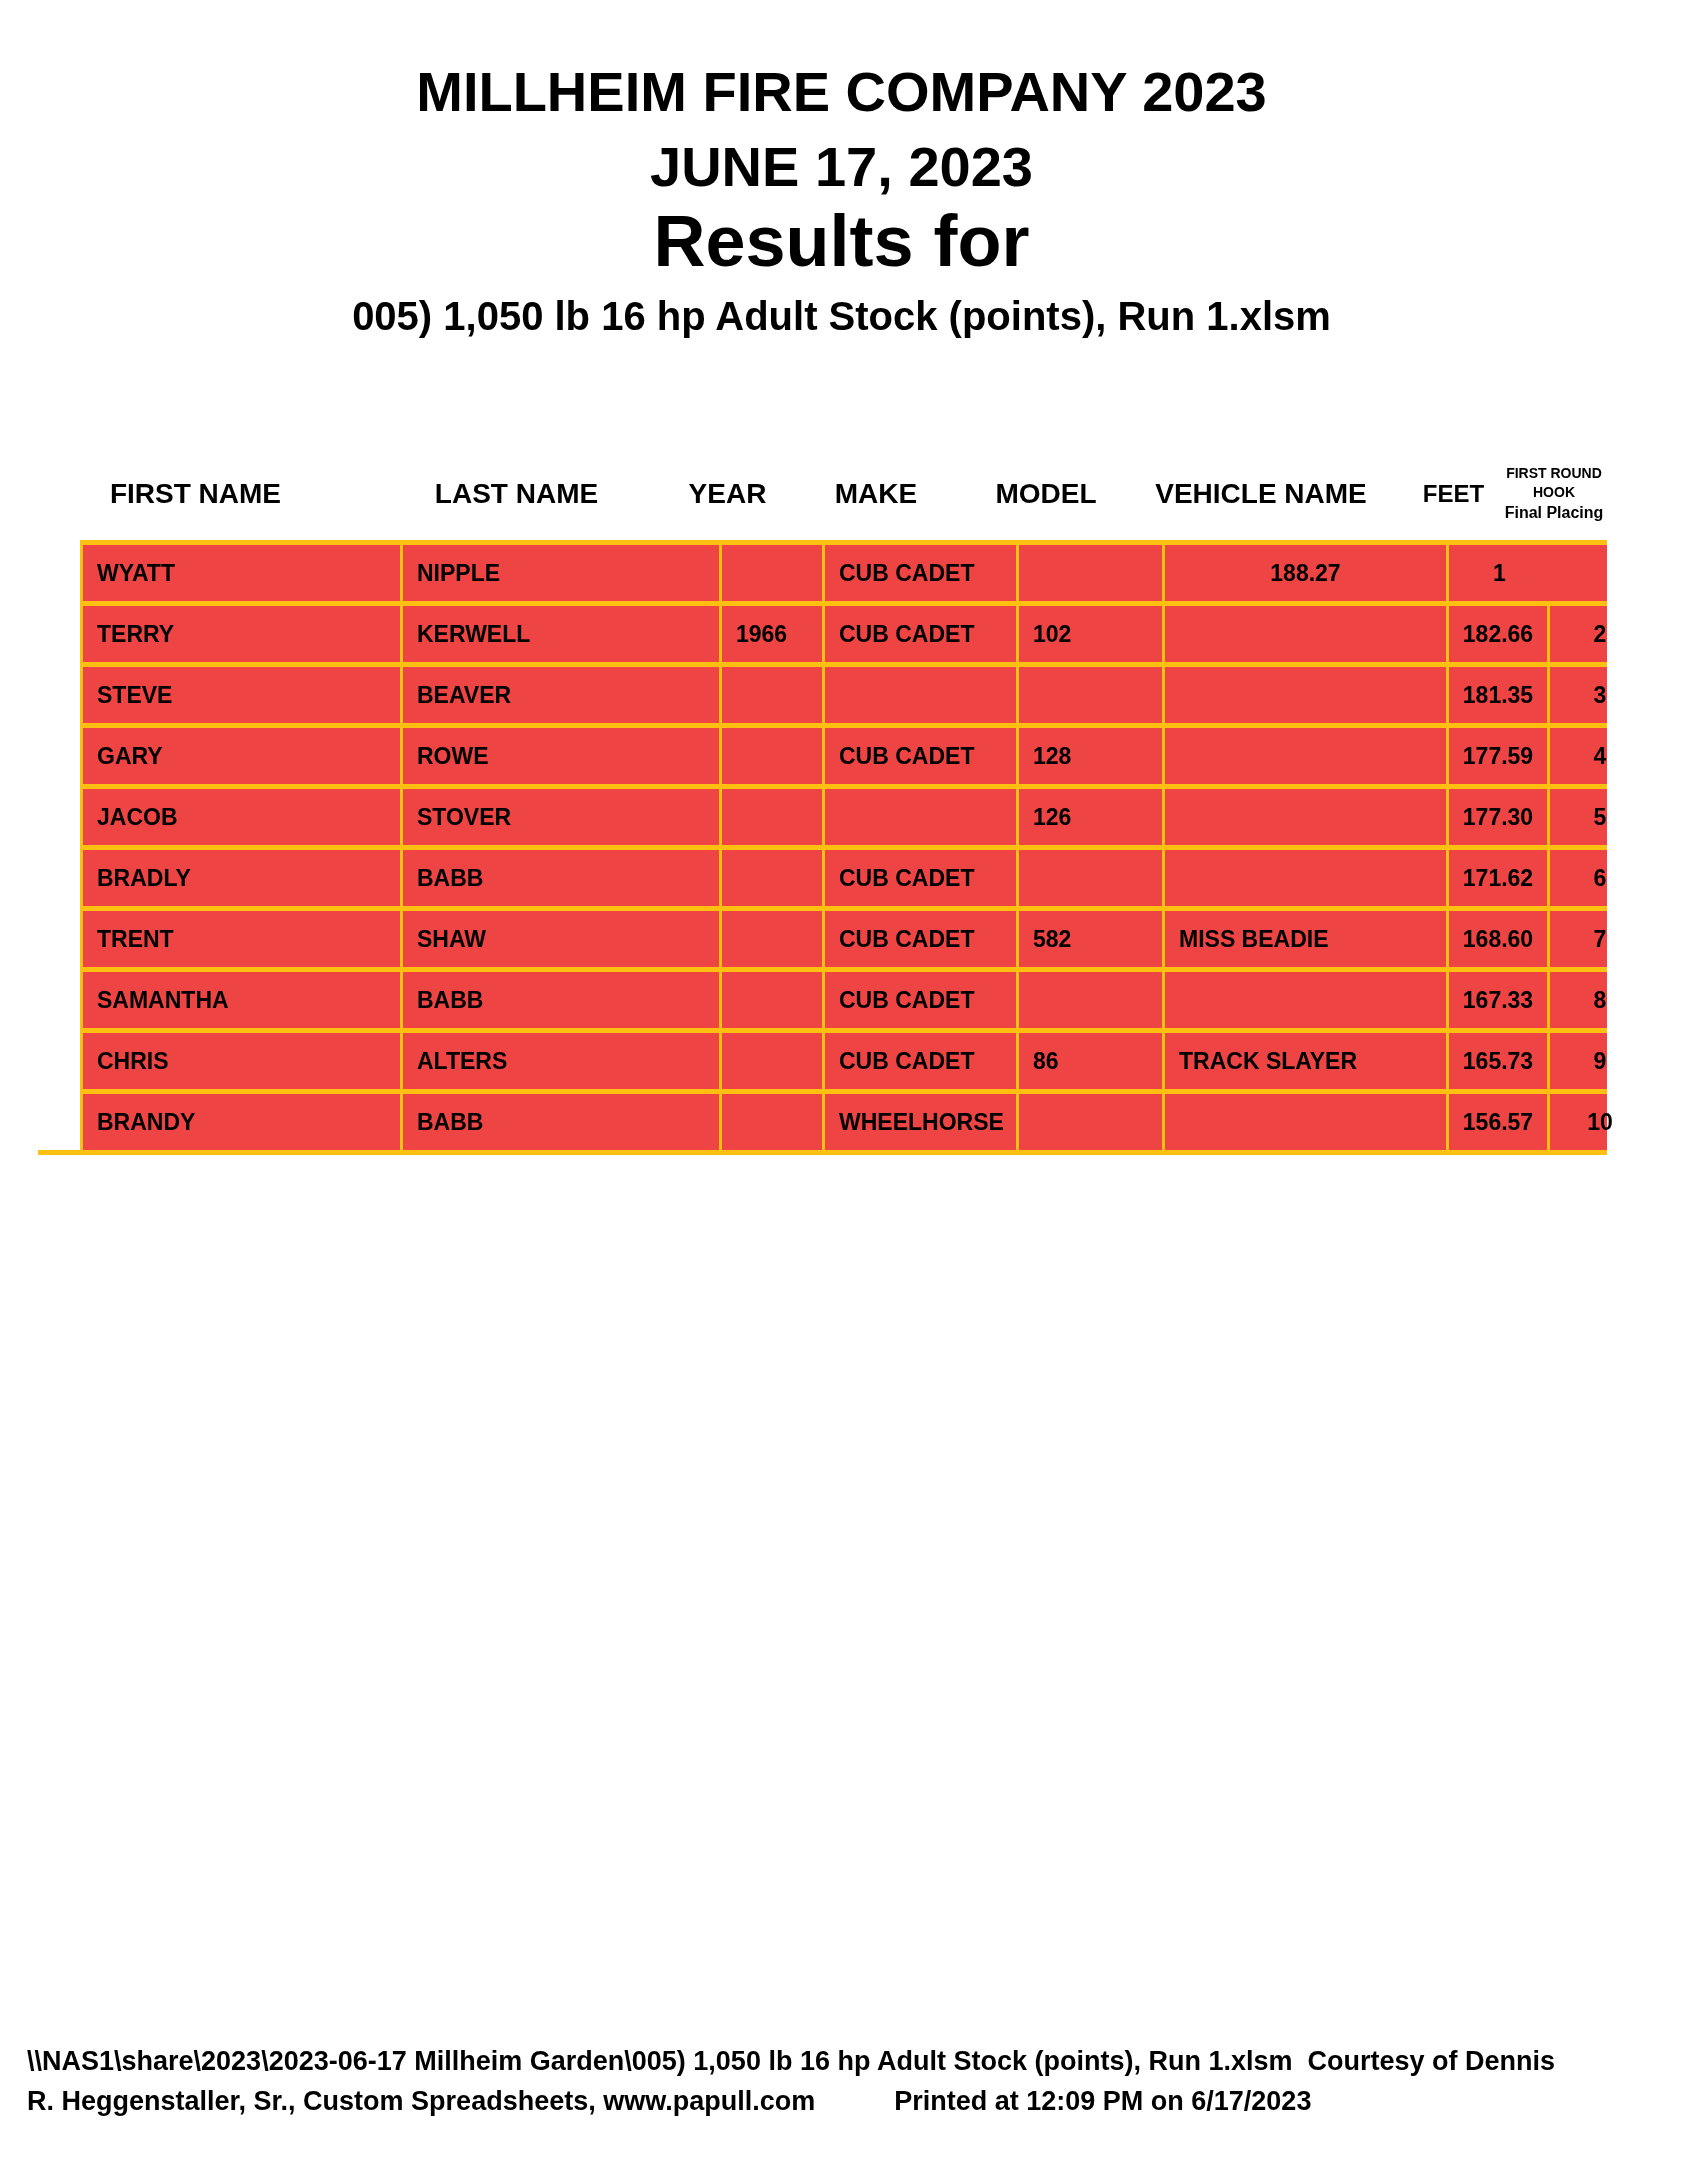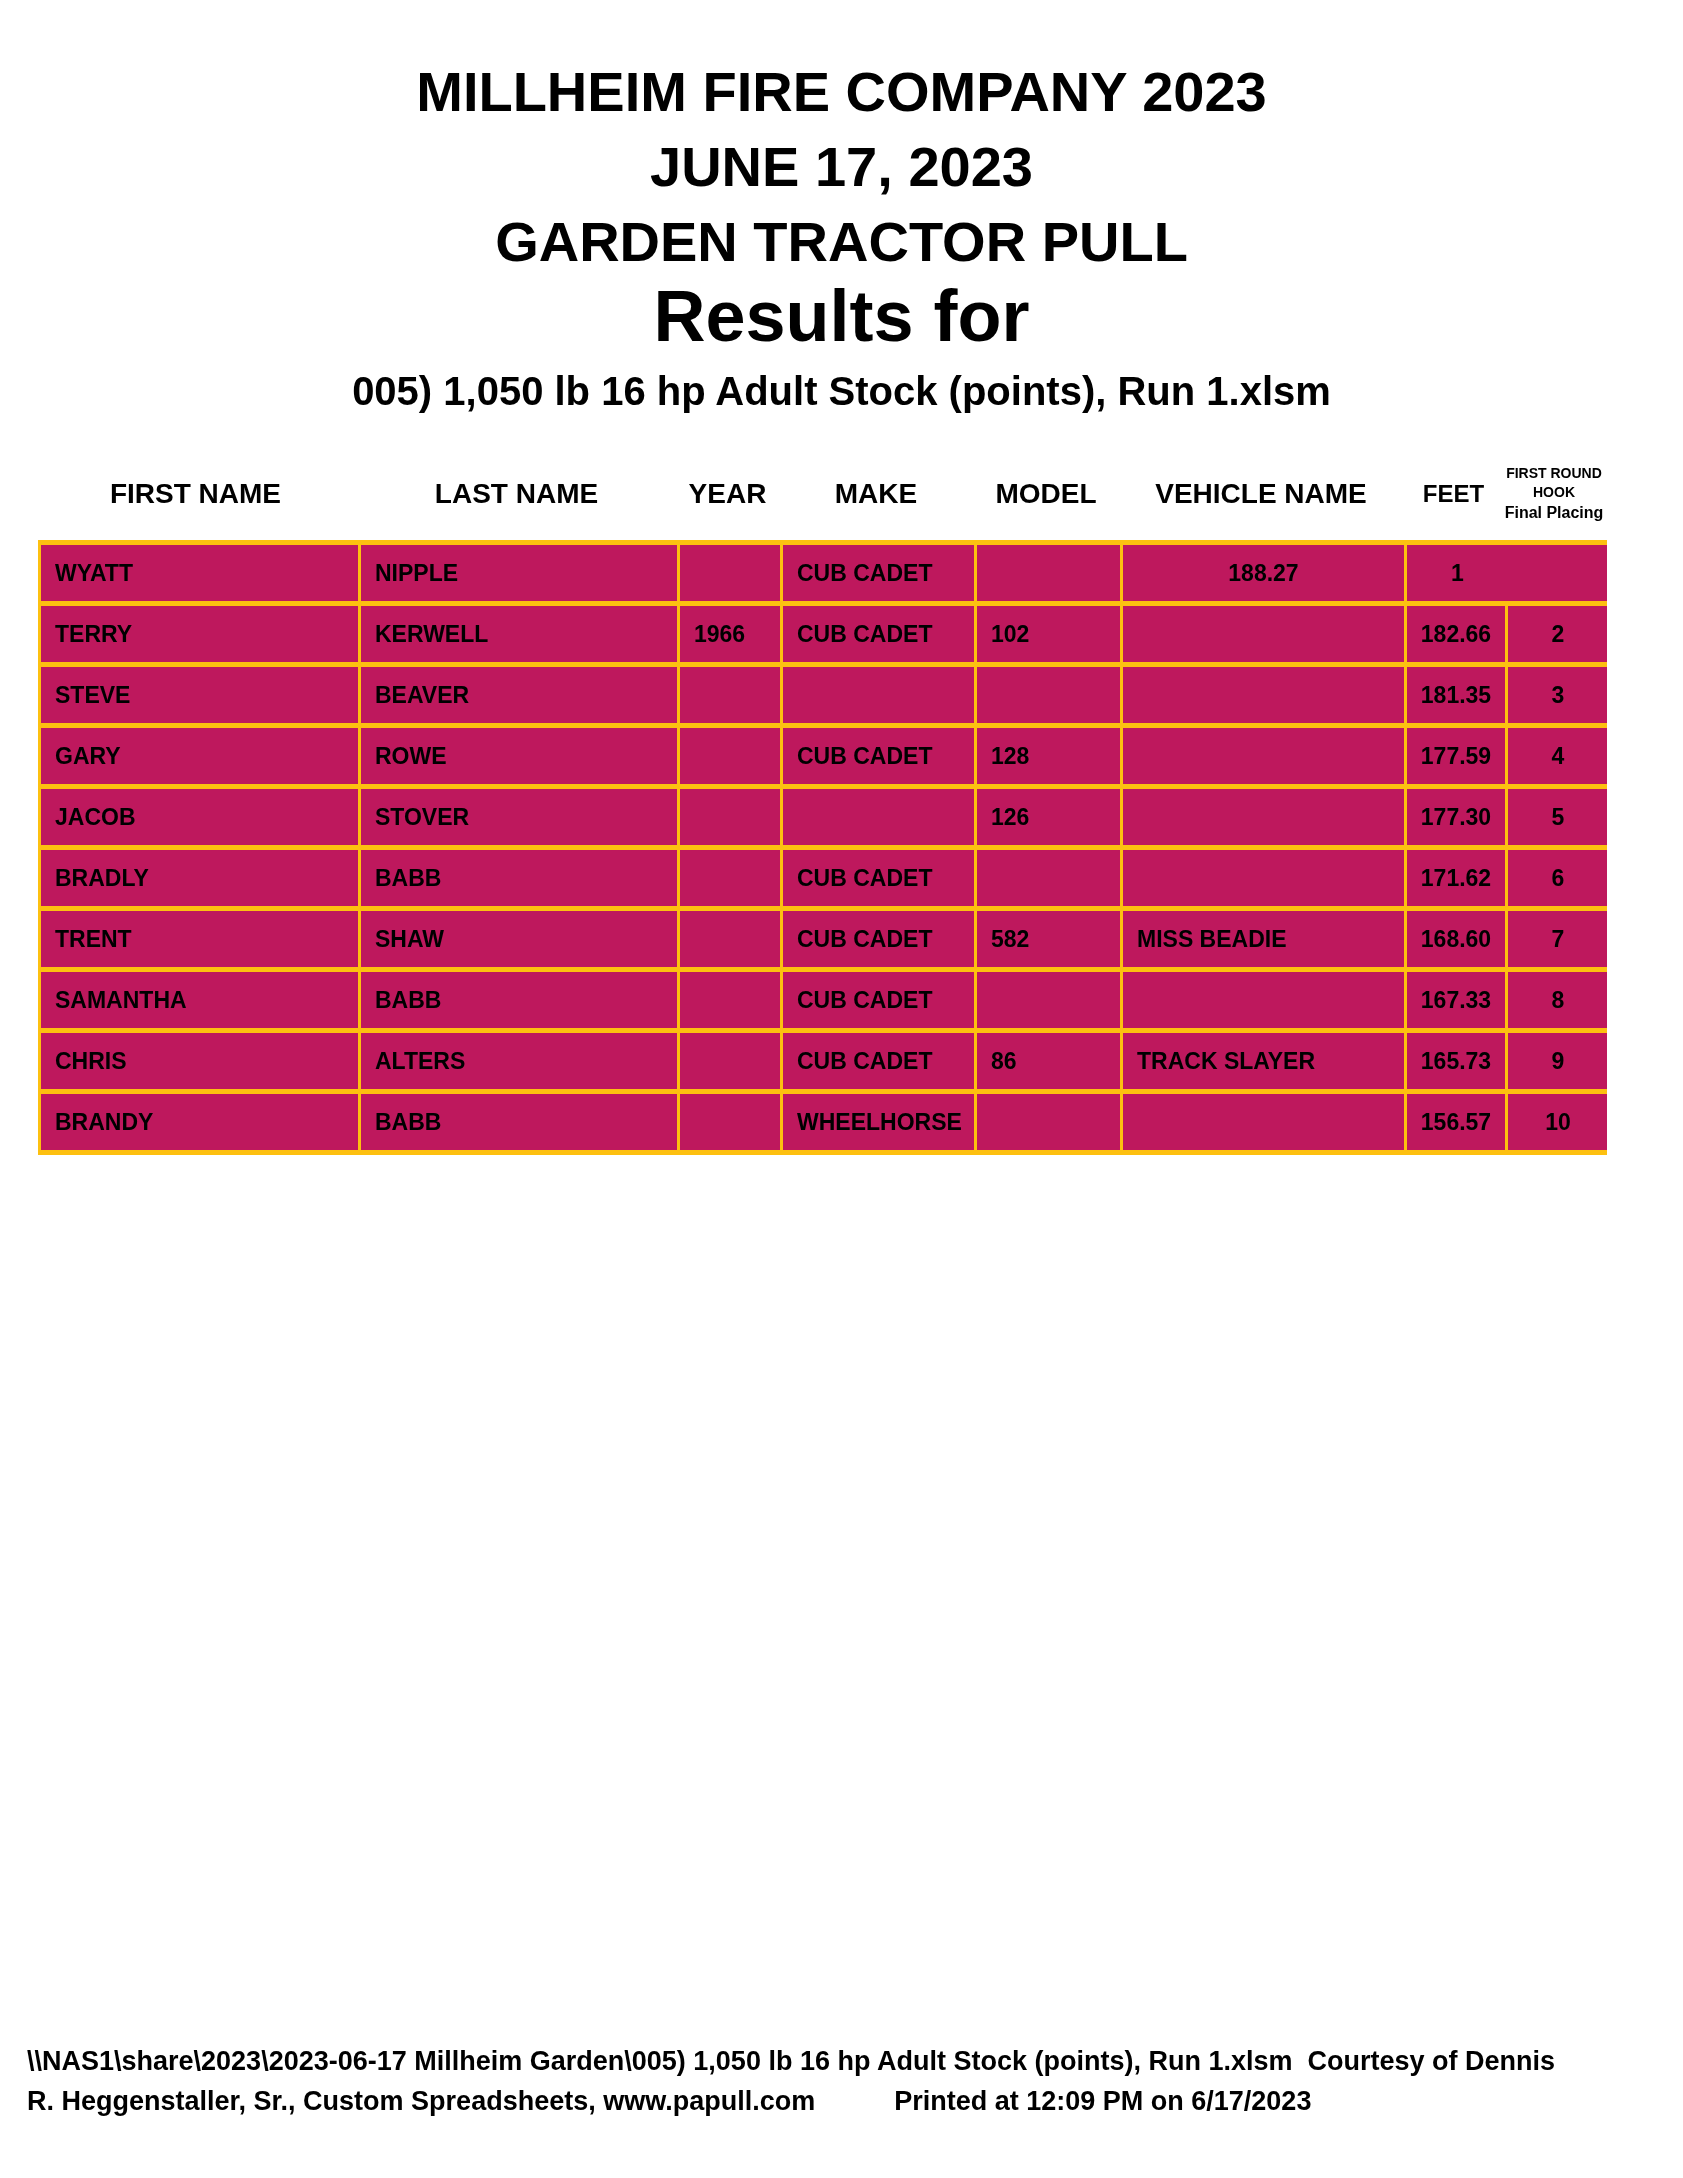--- a/index.html
+++ b/index.html
@@ -59,21 +59,21 @@
   .hook-final { font-size: 16px; line-height: 17px; }
 
   
   .results-table {
     position: absolute;
     left: 38px;
     top: 540px;
     width: 1569px;
     border-bottom: 5px solid var(--gold);
   }
-  .data-row { border-top: 5px solid var(--gold); background: #be185d; }
+  .data-row { border-top: 5px solid var(--gold); background: #ef4444; margin-left: 42px; }
   .td {
     height: 56px;
     display: flex;
     align-items: center;
     font-size: 23px;
     padding-left: 14px;
     border-right: 3px solid var(--gold);
     white-space: nowrap;
     overflow: hidden;
   }
@@ -95,21 +95,20 @@
   .printed-at { margin-left: 79px; }
 </style>
 </head>
 <body>
 
 <div class="page">
 
   <div class="titles">
     <div class="title-line t-main">MILLHEIM FIRE COMPANY 2023</div>
     <div class="title-line t-main">JUNE 17, 2023</div>
-    <div class="title-line t-main">GARDEN TRACTOR PULL</div>
     <div class="title-line t-sub">Results for</div>
     <div class="title-line t-class">005) 1,050 lb 16 hp Adult Stock (points), Run 1.xlsm</div>
   </div>
 
   <div class="grid-row col-headers">
     <div class="hcell">FIRST NAME</div>
     <div class="hcell">LAST NAME</div>
     <div class="hcell">YEAR</div>
     <div class="hcell">MAKE</div>
     <div class="hcell">MODEL</div>

